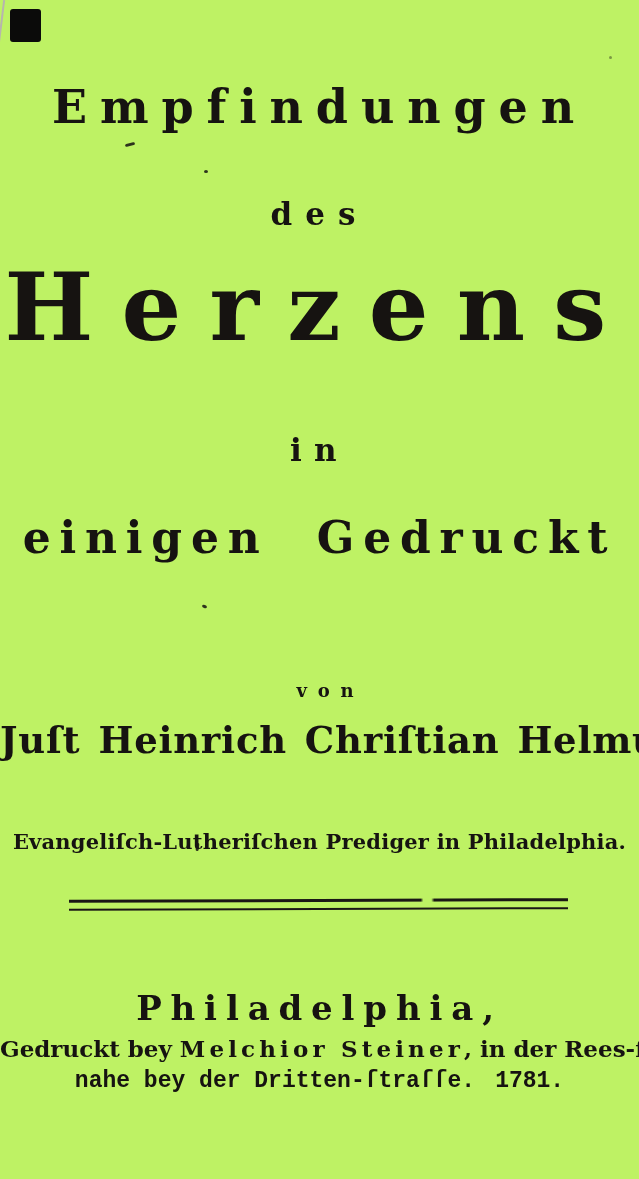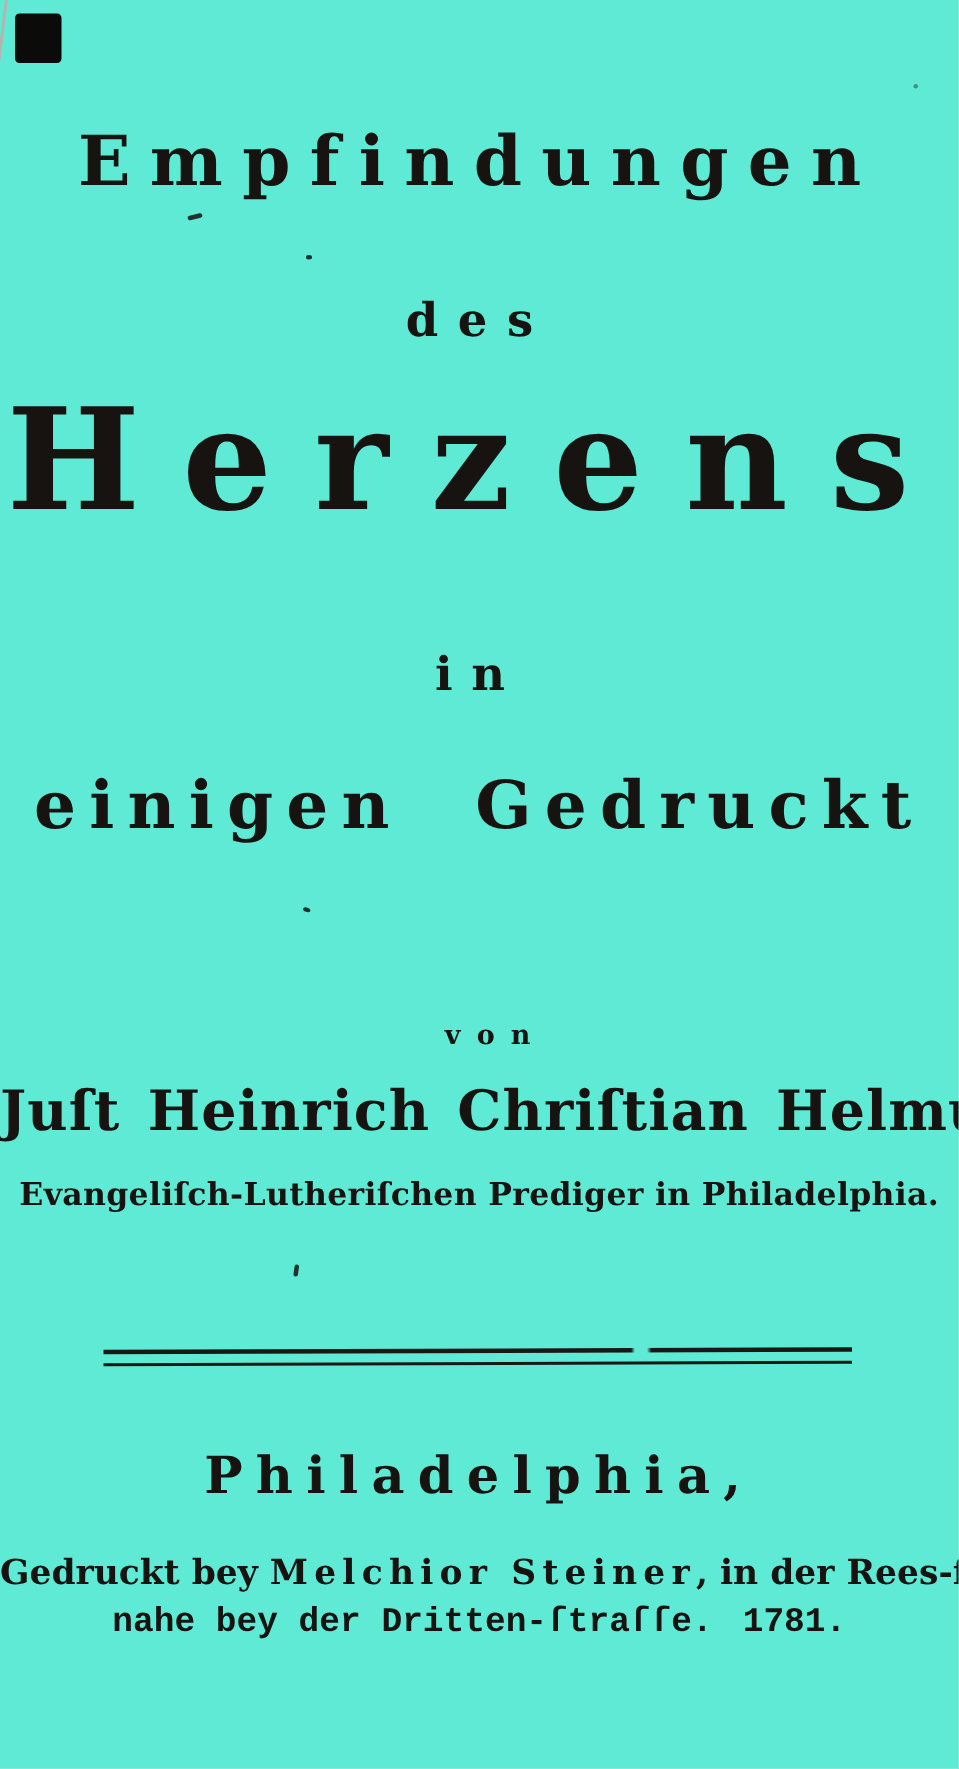--- a/index.html
+++ b/index.html
@@ -5,56 +5,56 @@
   html,body{margin:0;padding:0;}
   body{
     background:#e9e9e7;
     font-family:"DejaVu Serif", serif;
   }
   .page{
     position:relative;
     width:639px;
     height:1179px;
     margin:0 auto;
-    background:#5eead4;
+    background:#bef264;
     overflow:hidden;
     color:#161311;
   }
   .tline{
     position:absolute;
     left:0; right:0;
     text-align:center;
     font-weight:bold;
     white-space:nowrap;
     line-height:1;
   }
   
   .l1{top:84px;  font-size:46px; letter-spacing:0.28em;}
   .l2{top:199px; font-size:31px; letter-spacing:0.42em;}
   .l3{top:260px; font-size:94px; letter-spacing:0.30em;}
   .l4{top:435px; font-size:31px; letter-spacing:0.40em;text-align:center;}
   .l5{top:516px; font-size:44px; letter-spacing:0.20em; word-spacing:0.55em;}
   .byline{top:682px; font-size:18px; letter-spacing:0.60em;margin-left:22px;}
   .author{top:722px; font-size:37px; letter-spacing:0.02em; word-spacing:0.12em;}
-  .author-title{top:785px; font-size:21px; letter-spacing:0.01em;}
+  .author-title{top:831px; font-size:21px; letter-spacing:0.01em;}
   
   .rule{
     position:absolute;
     left:69px;
     width:499px;
     background:#1a1715;
     transform:rotate(-0.2deg);
   }
   .rule-top{
     top:899px; height:3px;
     background:linear-gradient(90deg,#1a1715 0%,#1a1715 70.5%,rgba(26,23,21,0) 71%,rgba(26,23,21,0) 72.6%,#1a1715 73.2%,#1a1715 100%);
   }
   .rule-bottom{top:908px; height:2px;}
   
-  .city{top:967px; font-size:34px; letter-spacing:0.26em;}
+  .city{top:991px; font-size:34px; letter-spacing:0.26em;}
   .imprint1{top:1037px; font-size:23px;}
   .imprint1 .spaced{letter-spacing:0.18em;}
   .imprint2{top:1070px; font-size:23px;font-family:Liberation Mono, monospace;}
   .imprint2 .year{display:inline-block; margin-left:20px;}
   
   .artifact{position:absolute; background:#141210;}
   .corner-blot{left:10px; top:9px; width:31px; height:33px; border-radius:3px; background:#0b0b0a;}
   .scratch{left:49px; top:1056px; width:2px; height:52px; background:#b7b4af; transform:rotate(7deg);}
   .speck{border-radius:50%; opacity:0.85;}
   .sp1{left:125px; top:143px; width:10px; height:3px; transform:rotate(-14deg); border-radius:2px;}

